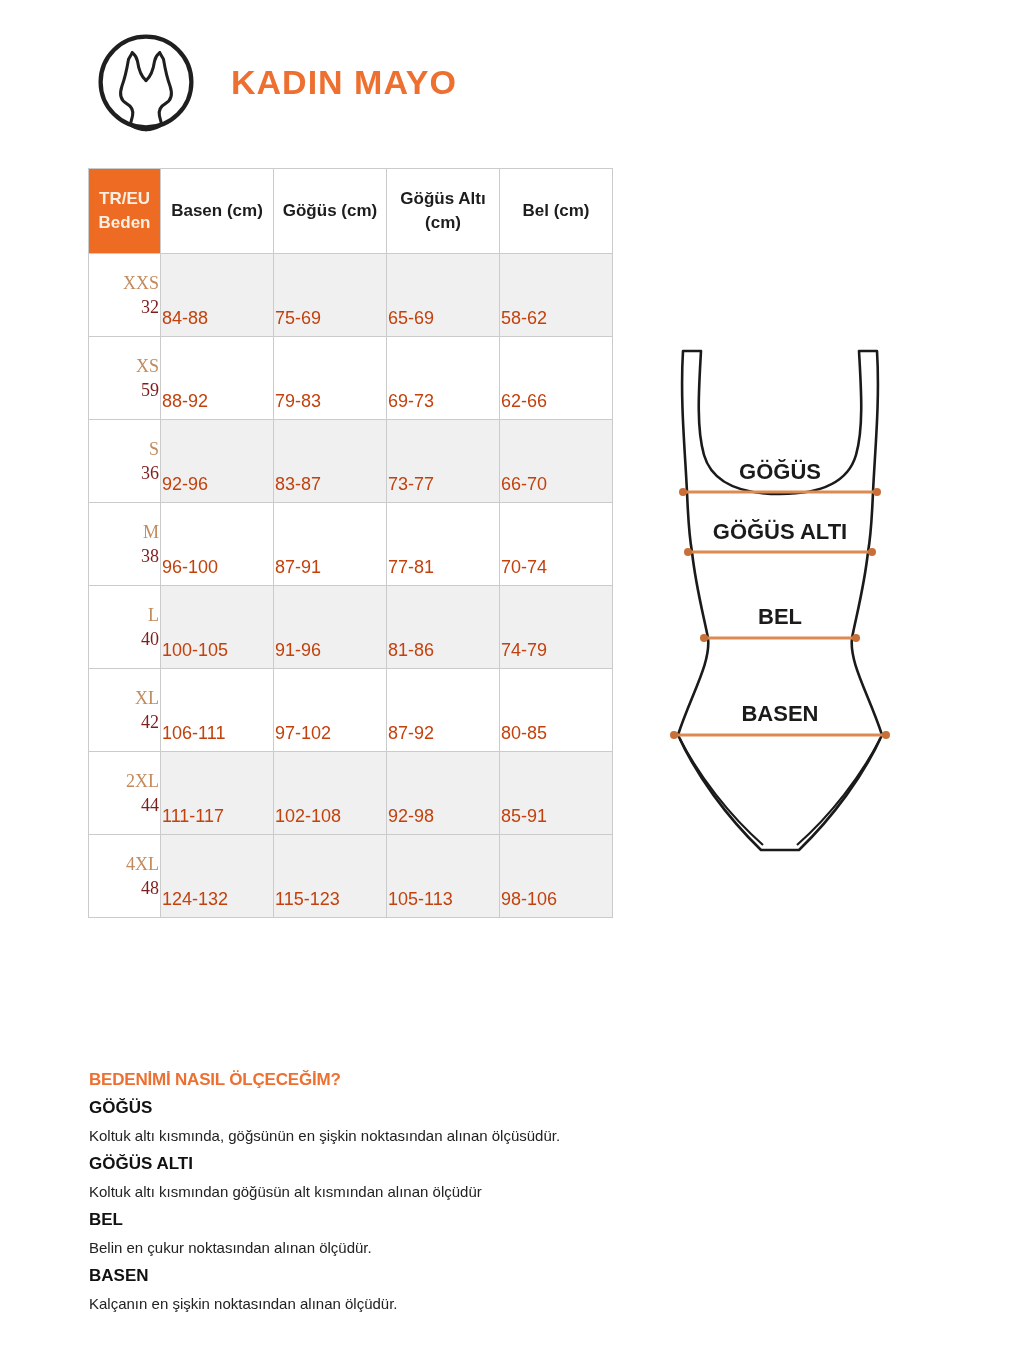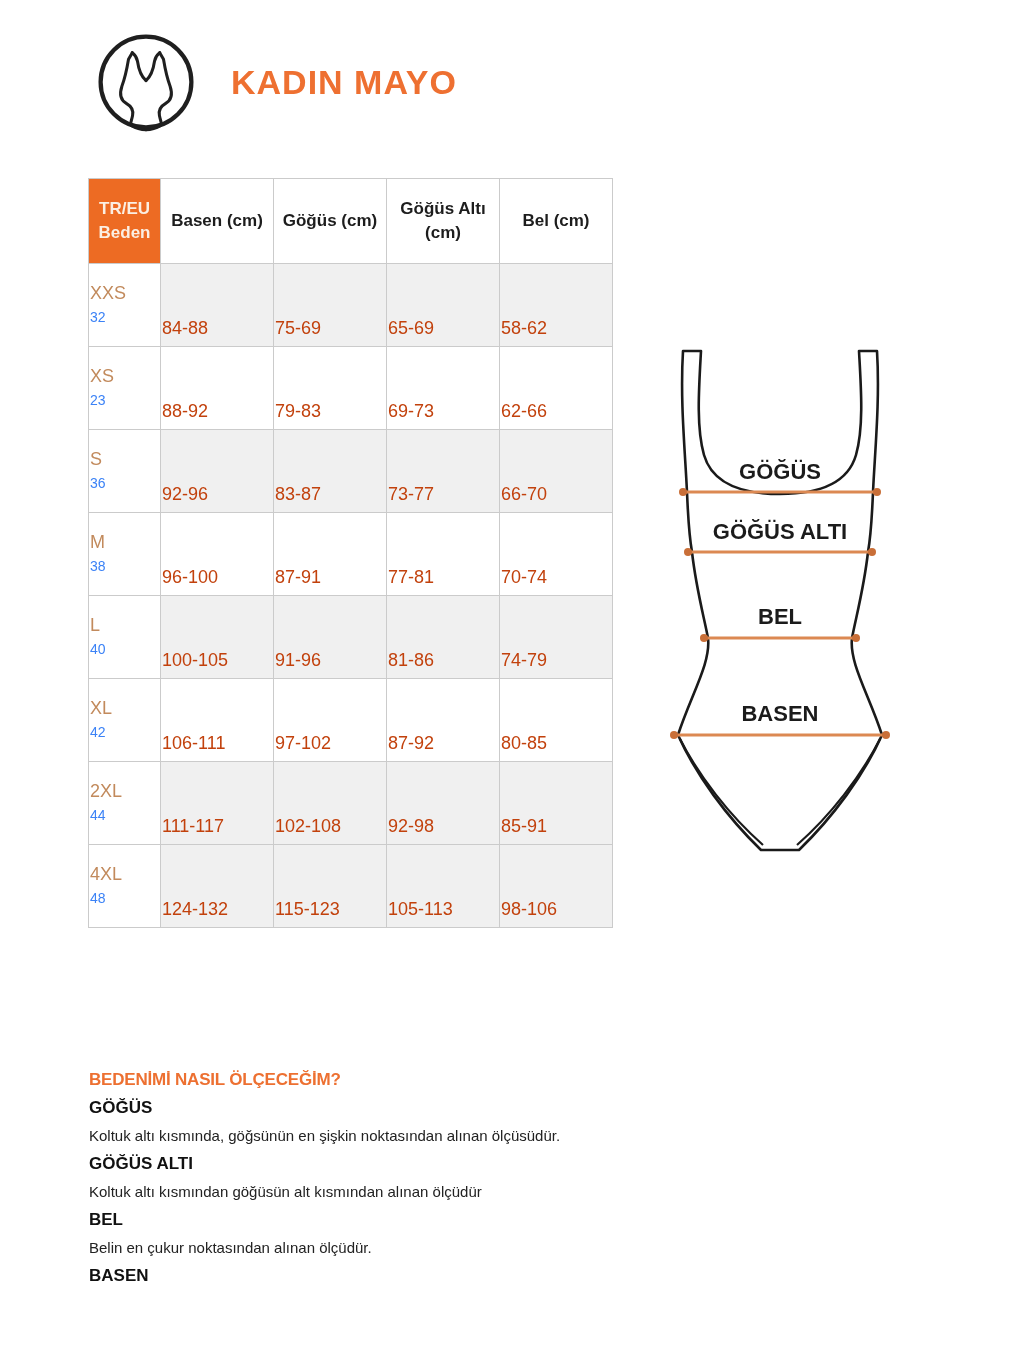--- a/index.html
+++ b/index.html
@@ -5,30 +5,30 @@
   html,body{margin:0;padding:0;background:#ffffff;}
   #page{position:relative;width:1020px;height:1360px;background:#ffffff;overflow:hidden;
         font-family:"Liberation Sans",sans-serif;color:#1e1e1e;}
 
   
   #brand-icon{position:absolute;left:94px;top:30px;width:104px;height:104px;}
   #brand-title{position:absolute;left:231px;top:63px;font-size:34px;font-weight:bold;
                letter-spacing:1px;color:#EE7031;}
 
   
-  #size-table{position:absolute;left:88px;top:178px;border-collapse:collapse;table-layout:fixed;
+  #size-table{position:absolute;left:88px;top:168px;border-collapse:collapse;table-layout:fixed;
               width:524px;padding-left:16px;}
   #size-table th,#size-table td{border:1px solid #CBCBCB;margin:0;}
   #size-table th{height:84px;background:#ffffff;font-size:17px;font-weight:bold;color:#1d1d1d;
                  text-align:center;vertical-align:middle;line-height:24px;padding:0 4px;}
   #size-table th.corner{background:#ED6B23;color:#FBEFE3;}
   #size-table tr.data-row{height:83px;}
-  td.size-cell{background:#ffffff;text-align:left;vertical-align:middle;line-height:24px;}
+  td.size-cell{background:#ffffff;text-align:right;vertical-align:middle;line-height:24px;font-family:Liberation Serif, serif;}
   td.size-cell .sz{display:block;color:#C28A5C;font-size:18px;}
-  td.size-cell .eu{display:block;color:#3b82f6;font-size:14px;}
+  td.size-cell .eu{display:block;color:#7f1d1d;font-size:18px;}
   td.val{text-align:left;vertical-align:bottom;padding-bottom:7px;font-size:18px;color:#c2410c;}
   tr.shade td.val{background:#F0F0F0;}
   tr.plain td.val{background:#ffffff;}
 
   
   #diagram{position:absolute;left:663px;top:345px;width:234px;height:522px;}
   #diagram text{font-family:"Liberation Sans",sans-serif;font-weight:bold;font-size:22px;
                 fill:#1b1b1b;text-anchor:middle;}
 
   
@@ -78,21 +78,21 @@
             <span class="eu">32</span>
           </td>
       <td class="val">84-88</td>
       <td class="val">75-69</td>
       <td class="val">65-69</td>
       <td class="val">58-62</td>
     </tr>
     <tr class="data-row plain">
       <td class="size-cell">
             <span class="sz">XS</span>
-            <span class="eu">23</span>
+            <span class="eu">59</span>
           </td>
       <td class="val">88-92</td>
       <td class="val">79-83</td>
       <td class="val">69-73</td>
       <td class="val">62-66</td>
     </tr>
     <tr class="data-row shade">
       <td class="size-cell">
             <span class="sz">S</span>
             <span class="eu">36</span>
@@ -203,16 +203,17 @@
   <div id="guide">
     <div class="gh">BEDENİMİ NASIL ÖLÇECEĞİM?</div>
     <dl>
       <dt>GÖĞÜS</dt>
       <dd>Koltuk altı kısmında, göğsünün en şişkin noktasından alınan ölçüsüdür.</dd>
       <dt>GÖĞÜS ALTI</dt>
       <dd>Koltuk altı kısmından göğüsün alt kısmından alınan ölçüdür</dd>
       <dt>BEL</dt>
       <dd>Belin en çukur noktasından alınan ölçüdür.</dd>
       <dt>BASEN</dt>
+      <dd>Kalçanın en şişkin noktasından alınan ölçüdür.</dd>
     </dl>
   </div>
 
 </div>
 
 </body></html>

